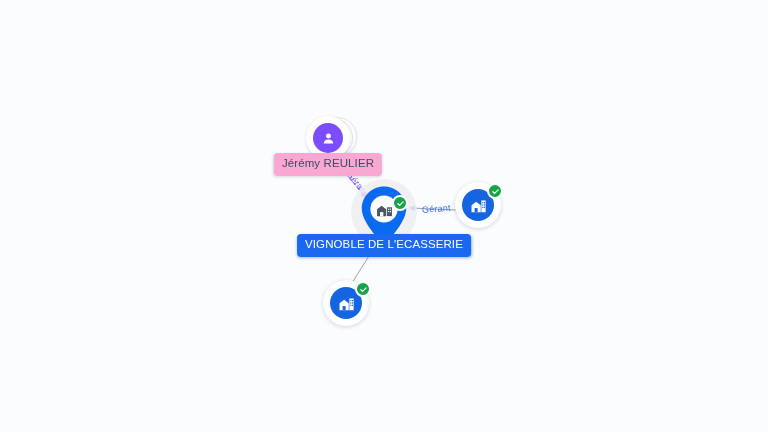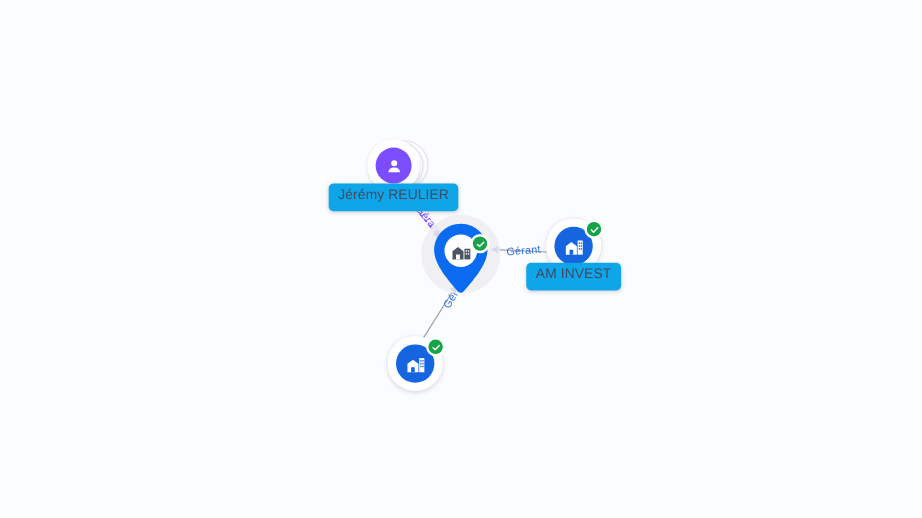--- a/index.html
+++ b/index.html
@@ -153,21 +153,21 @@
 
   
   .node-label {
     position: absolute;
     transform: translateX(-50%);
     white-space: nowrap;
     font-size: 11.5px;
     line-height: 1;
     padding: 5px 8px 6px 8px;
     border-radius: 4px;
-    background: #0ea5e9;
+    background: #f9a8d4;
     color: #3f4a63;
     box-shadow: 0 1px 3px rgba(40,40,80,.18);
     cursor: pointer;
     letter-spacing: .1px;
   }
   .node-label.selected {
     background: #1a68f0;
     color: #ffffff;
     box-shadow: 0 1px 3px rgba(26,104,240,.45);
     font-size: 11.5px;
@@ -246,21 +246,20 @@
           <path d="M7.1 20.5 L7.1 15.2 L10.9 15.2 L10.9 20.5 Z" fill="#1565e0"></path>
         </svg>
       </div>
     </div>
     <div class="badge" style="left:9px; top:-22px;">
       <svg width="9" height="9" viewBox="0 0 24 24">
         <path d="M5 12.6 L9.6 17.2 L19 7.6" stroke="#ffffff" stroke-width="3.2" fill="none" stroke-linecap="round" stroke-linejoin="round"></path>
       </svg>
     </div>
   </div>
-  <div class="node-label" style="left:478px; top:219px;">AM INVEST</div>
 
   <div class="node" style="left:346px; top:303px;">
     <div class="company-ring">
       <div class="company-circle">
         <svg width="19" height="19" viewBox="0 0 24 24">
           <path d="M3.2 20.5 L3.2 11.6 L9 7.2 L14.8 11.6 L14.8 20.5 Z" fill="#ffffff"></path>
           <rect x="15.6" y="5.6" width="5.4" height="14.9" fill="#ffffff"></rect>
           <rect x="16.8" y="7.6" width="1.3" height="1.6" fill="#1565e0"></rect>
           <rect x="18.9" y="7.6" width="1.3" height="1.6" fill="#1565e0"></rect>
           <rect x="16.8" y="10.6" width="1.3" height="1.6" fill="#1565e0"></rect>
@@ -298,14 +297,15 @@
           <path d="M6.3 20.4 L6.3 15.3 L10.5 15.3 L10.5 20.4 Z" fill="#ffffff"></path>
         </svg>
       </div>
     </div>
     <div class="badge" style="left:8px; top:-17px;">
       <svg width="9" height="9" viewBox="0 0 24 24">
         <path d="M5 12.6 L9.6 17.2 L19 7.6" stroke="#ffffff" stroke-width="3.2" fill="none" stroke-linecap="round" stroke-linejoin="round"></path>
       </svg>
     </div>
   </div>
+  <div class="node-label selected" style="left:384px; top:234px;">VIGNOBLE DE L'ECASSERIE</div>
 
 </div>
 
 </body></html>

